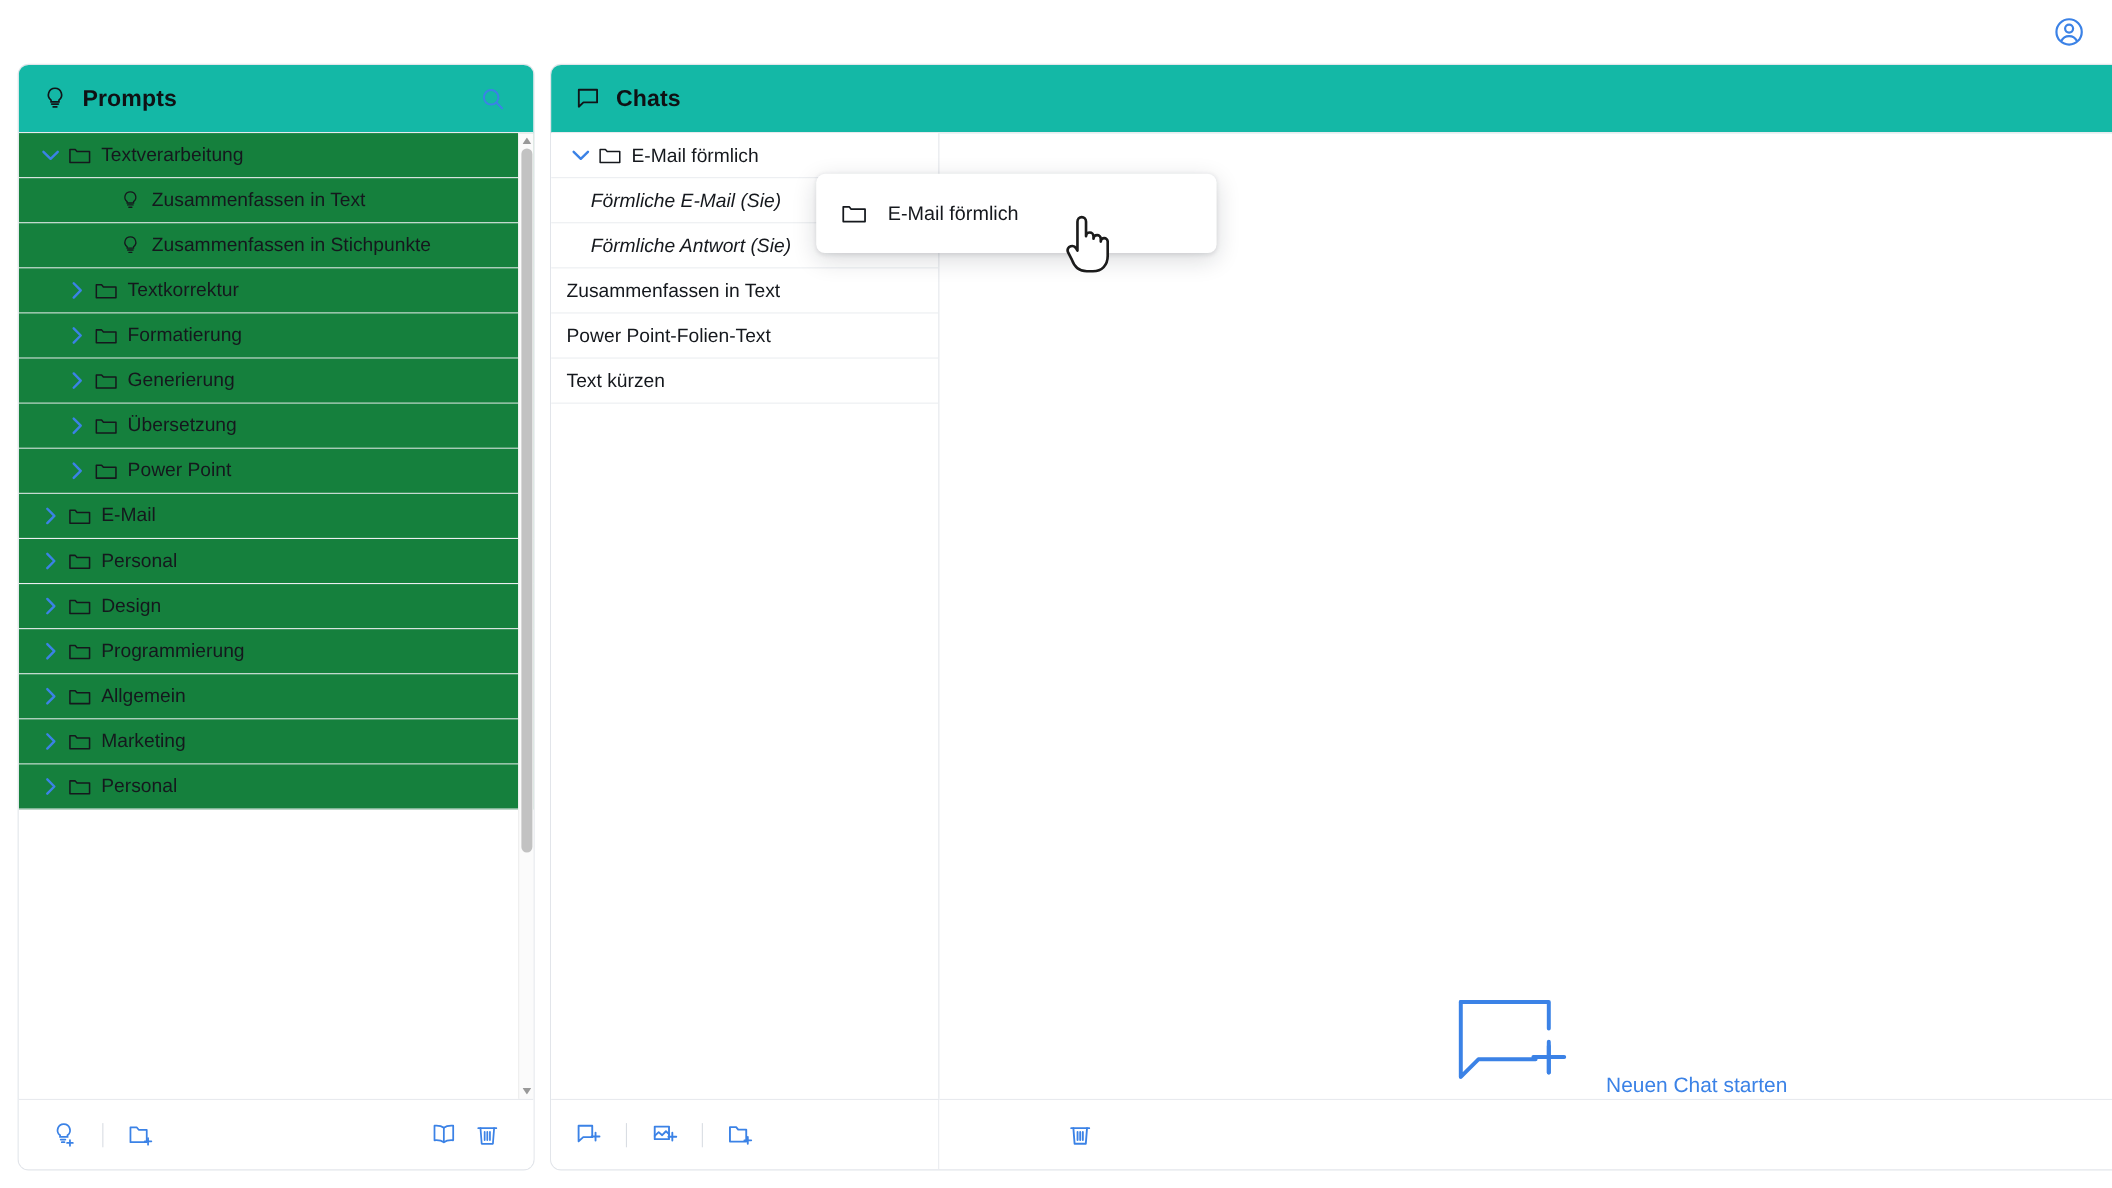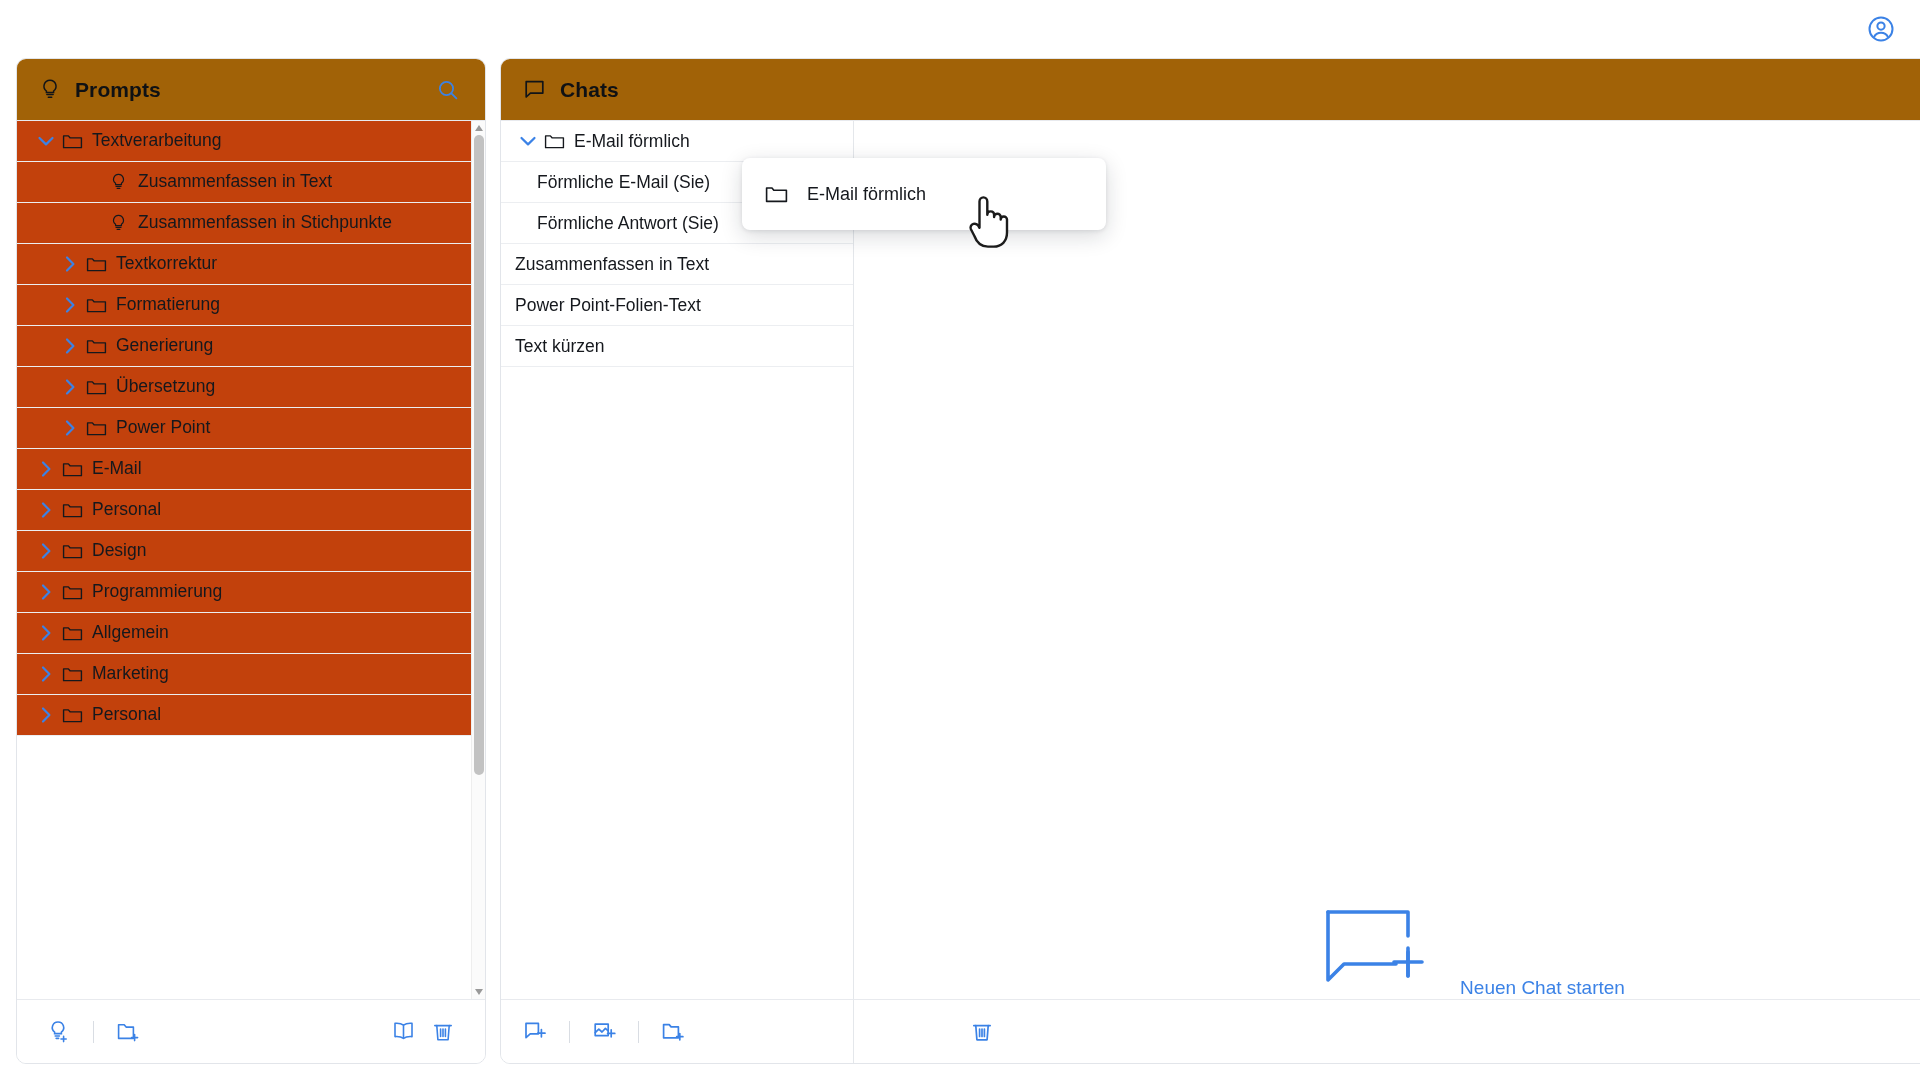--- a/index.html
+++ b/index.html
@@ -29,21 +29,21 @@
     border: 1px solid #e2e5ea;
     border-radius: 10px;
     overflow: hidden;
   }
   .panel-left   { left: 16px;  top: 58px; width: 470px;  height: 1006px; }
   .panel-right  { left: 500px; top: 58px; width: 1596px; height: 1006px; }
 
   .panel-head {
     height: 62px; display: flex; align-items: center;
     padding: 0 22px; border-bottom: 1px solid #e8eaee;
-    background: #a16207;
+    background: #14b8a6;
   }
   .panel-head .hd-icon { display:flex; align-items:center; justify-content:center; margin-right: 14px; }
   .panel-head .hd-title {
     font-size: 21px; font-weight: bold; color: #0f1114; letter-spacing: .1px;
   }
   .panel-head .hd-search {
     margin-left: auto; display:flex; align-items:center; justify-content:center;
     cursor:pointer; width: 30px; height: 30px;
   }
 
@@ -51,21 +51,21 @@
   .left-body {
     position: absolute; left: 0; top: 62px; width: 468px; bottom: 64px;
     overflow: hidden;
   }
   .tree { position: relative; }
   .tree-row {
     display: flex; align-items: center;
     height: 41px;
     border-bottom: 1px solid #eceef1;
     padding-right: 14px;
-    background: #c2410c;
+    background: #15803d;
     cursor: pointer;
     font-size: 17.5px;
     color: #15181d;
     white-space: nowrap;
   }
   .tree-row .twisty { width: 26px; flex: 0 0 26px; display:flex; align-items:center; justify-content:center; }
   .tree-row .ficon  { width: 26px; flex: 0 0 26px; display:flex; align-items:center; justify-content:center; margin-right: 7px;}
   .tree-row .lbl    { line-height: 1; }
   .depth0 { padding-left: 16px; }
   .depth1 { padding-left: 40px; }
@@ -107,21 +107,21 @@
   }
   .chat-row {
     display:flex; align-items:center; height: 41px;
     border-bottom: 1px solid #eceef1;
     font-size: 17.5px; color: #15181d; white-space: nowrap; cursor: pointer;
     padding-right: 10px;
   }
   .chat-row .twisty { width: 26px; flex:0 0 26px; display:flex; align-items:center; justify-content:center;}
   .chat-row .ficon  { width: 26px; flex:0 0 26px; display:flex; align-items:center; justify-content:center; margin-right:7px;}
   .c-depth0 { padding-left: 14px; }
-  .c-depth1 { padding-left: 36px; }
+  .c-depth1 { padding-left: 36px; font-style: italic; }
 
   .chat-toolbar {
     position: absolute; left: 0; bottom: 0; width: 353px; height: 64px;
     border-top: 1px solid #e8eaee; border-right: 1px solid #e4e7eb;
     display:flex; align-items:center; padding: 0 14px; background:#fff;
   }
   .right-toolbar {
     position: absolute; left: 353px; bottom: 0; right: 0; height: 64px;
     border-top: 1px solid #e8eaee;
     display:flex; align-items:center; padding: 0 14px; background:#fff;

